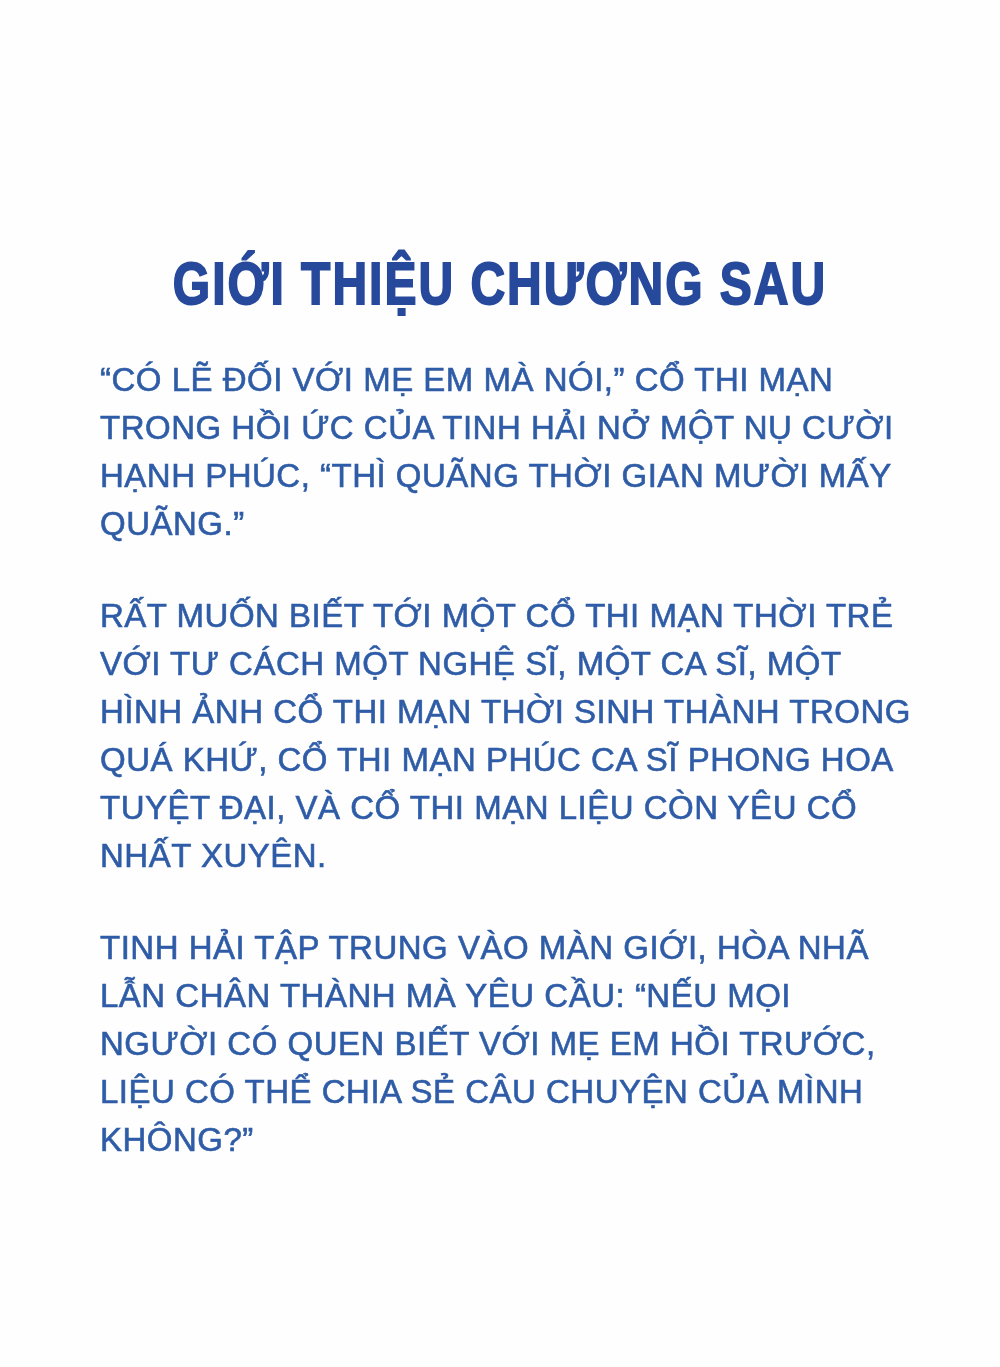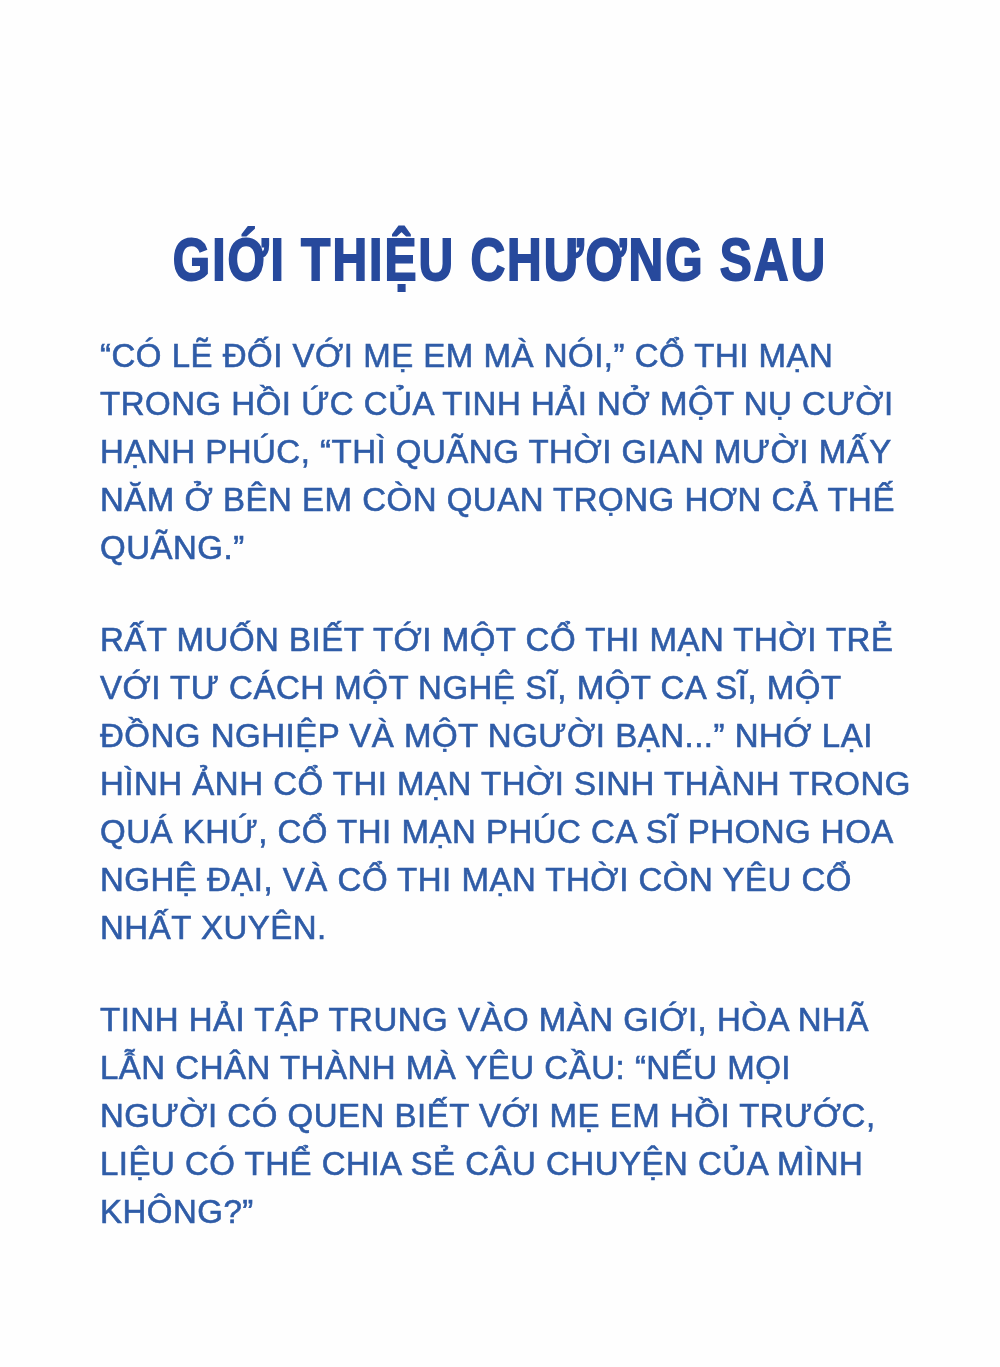--- a/index.html
+++ b/index.html
@@ -11,20 +11,21 @@
   body{
     width:1000px;height:1367px;
     background:var(--page-bg);
     font-family:"Liberation Sans", sans-serif;
     overflow:hidden;
   }
   .page{
     width:1000px;height:966px;
     box-sizing:border-box;
     padding-top:225px;
+    margin-top:24px;
   }
   .chapter-title{
     margin:0 auto 52px auto;
     text-align:center;
     color:var(--title-color);
     font-size:48px;
     font-weight:800;
     letter-spacing:2px;
     transform:scaleY(1.25);
     transform-origin:center top;
@@ -54,31 +55,29 @@
 <div class="page">
 
   <h1 class="chapter-title">GIỚI THIỆU CHƯƠNG SAU</h1>
 
   <div class="text-block">
 
     <div class="para">
       <div class="line">“CÓ LẼ ĐỐI VỚI MẸ EM MÀ NÓI,” CỔ THI MẠN</div>
       <div class="line">TRONG HỒI ỨC CỦA TINH HẢI NỞ MỘT NỤ CƯỜI</div>
       <div class="line">HẠNH PHÚC, “THÌ QUÃNG THỜI GIAN MƯỜI MẤY</div>
-      <div class="line">NĂM Ở BÊN EM CÒN QUAN TRỌNG HƠN CẢ THẾ</div>
       <div class="line">QUÃNG.”</div>
     </div>
 
     <div class="para">
       <div class="line">RẤT MUỐN BIẾT TỚI MỘT CỔ THI MẠN THỜI TRẺ</div>
       <div class="line">VỚI TƯ CÁCH MỘT NGHỆ SĨ, MỘT CA SĨ, MỘT</div>
-      <div class="line">ĐỒNG NGHIỆP VÀ MỘT NGƯỜI BẠN...” NHỚ LẠI</div>
       <div class="line">HÌNH ẢNH CỔ THI MẠN THỜI SINH THÀNH TRONG</div>
       <div class="line">QUÁ KHỨ, CỔ THI MẠN PHÚC CA SĨ PHONG HOA</div>
-      <div class="line">NGHỆ ĐẠI, VÀ CỔ THI MẠN THỜI CÒN YÊU CỔ</div>
+      <div class="line">TUYỆT ĐẠI, VÀ CỔ THI MẠN LIỆU CÒN YÊU CỔ</div>
       <div class="line">NHẤT XUYÊN.</div>
     </div>
 
     <div class="para">
       <div class="line">TINH HẢI TẬP TRUNG VÀO MÀN GIỚI, HÒA NHÃ</div>
       <div class="line">LẪN CHÂN THÀNH MÀ YÊU CẦU: “NẾU MỌI</div>
       <div class="line">NGƯỜI CÓ QUEN BIẾT VỚI MẸ EM HỒI TRƯỚC,</div>
       <div class="line">LIỆU CÓ THỂ CHIA SẺ CÂU CHUYỆN CỦA MÌNH</div>
       <div class="line">KHÔNG?”</div>
     </div>

